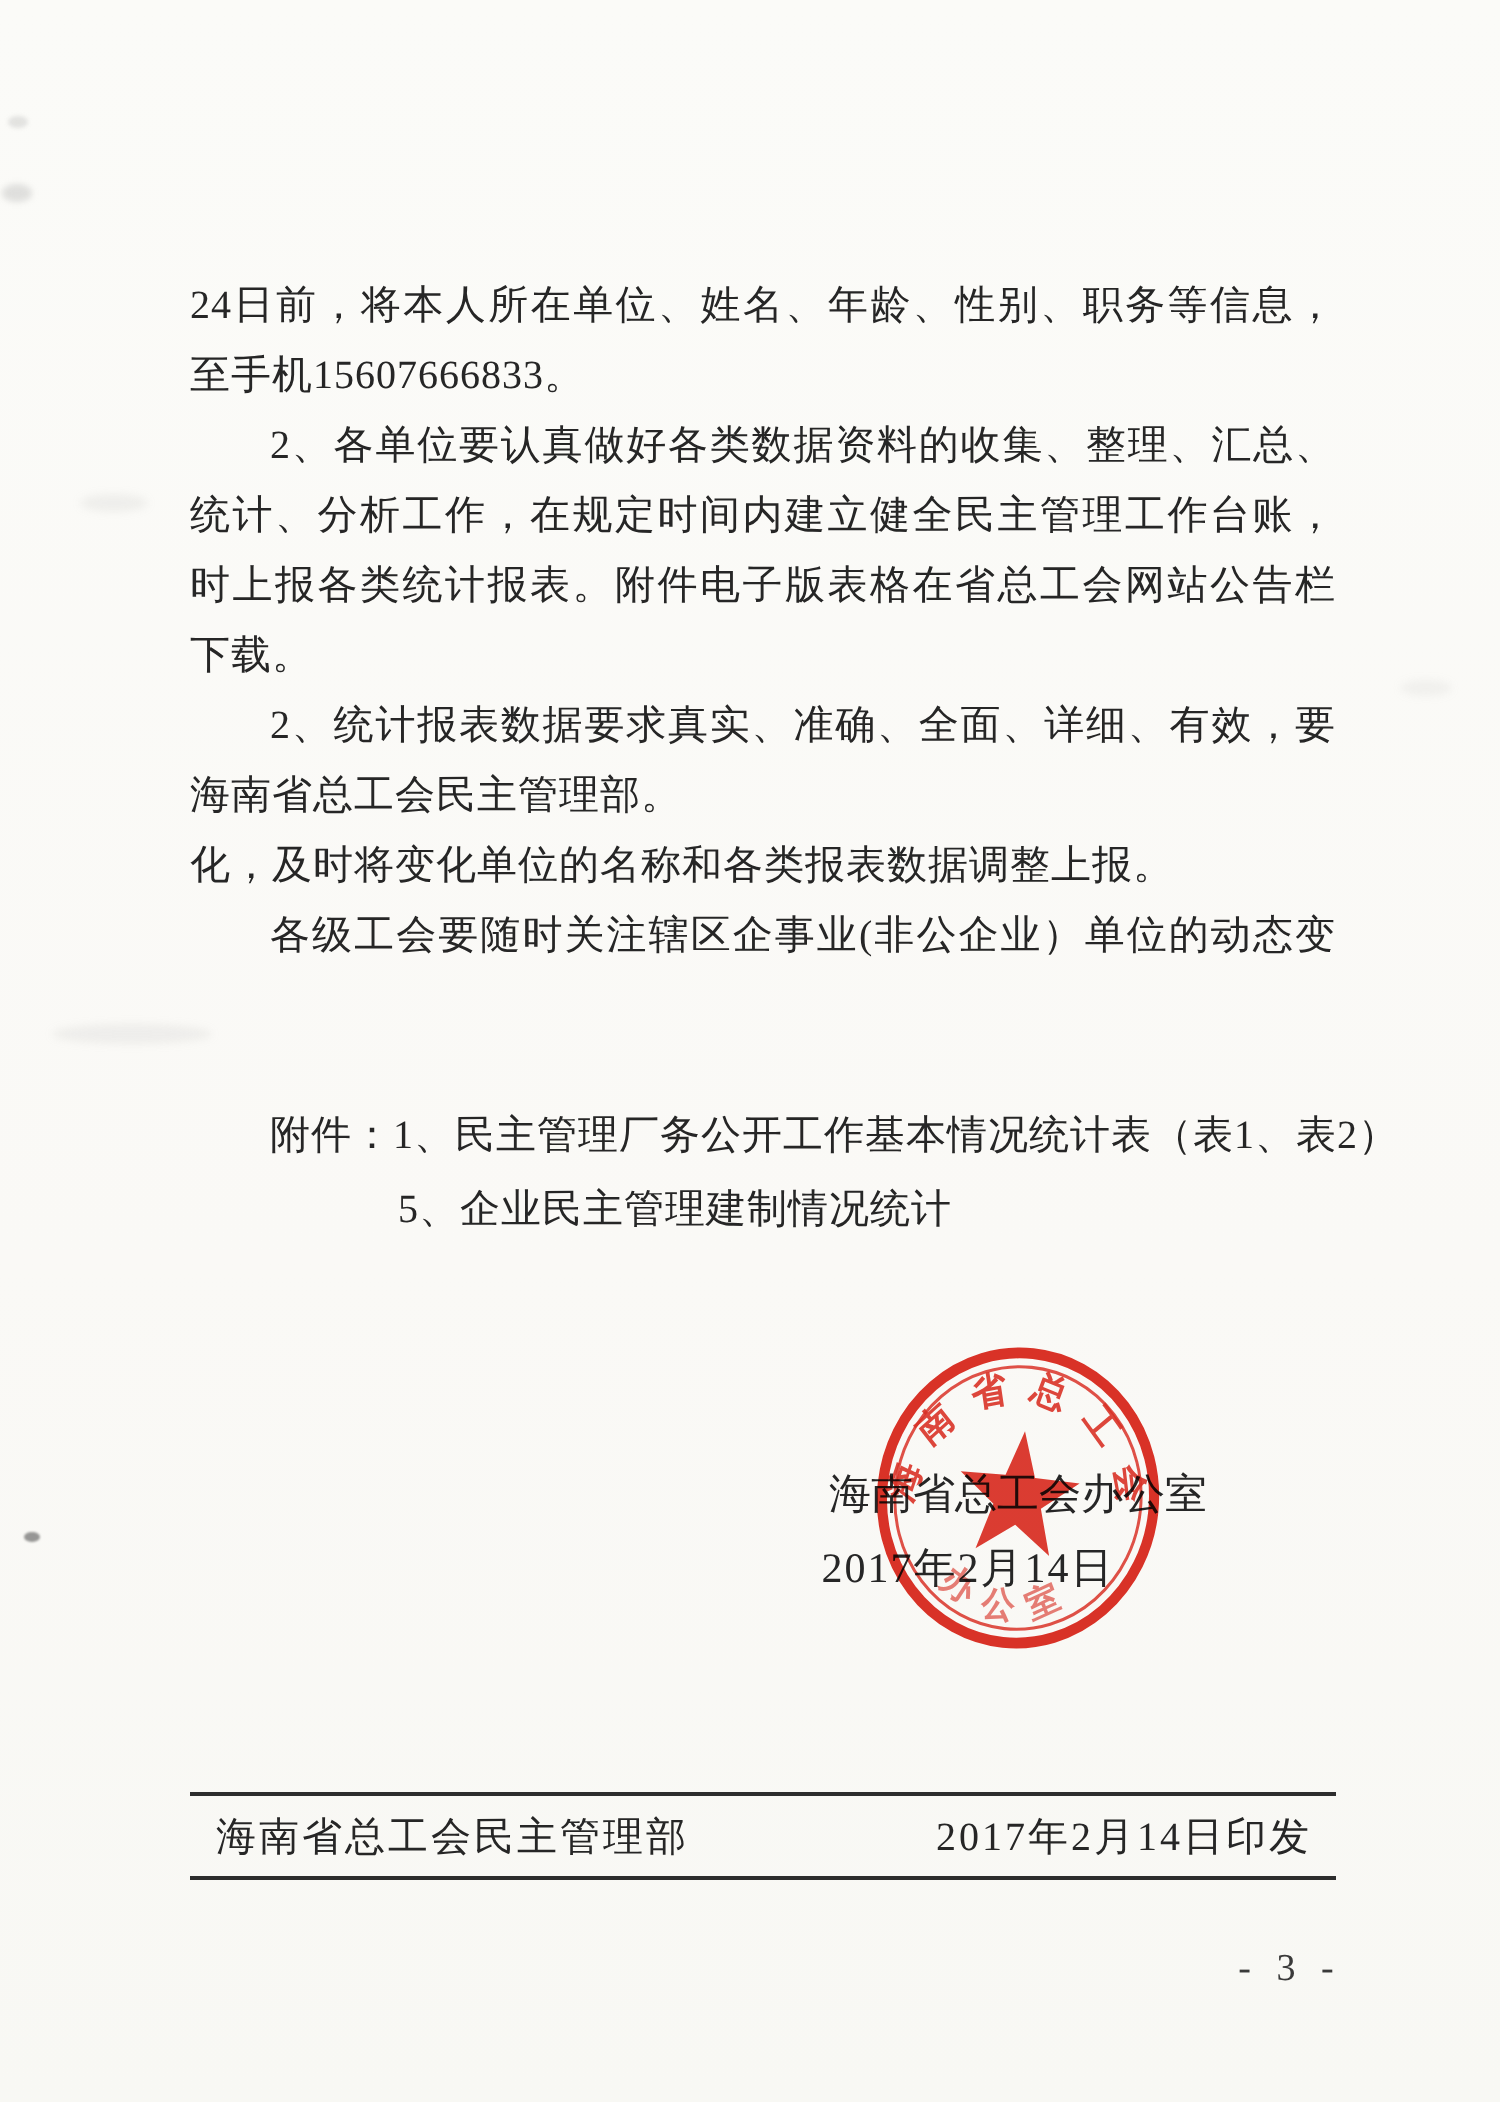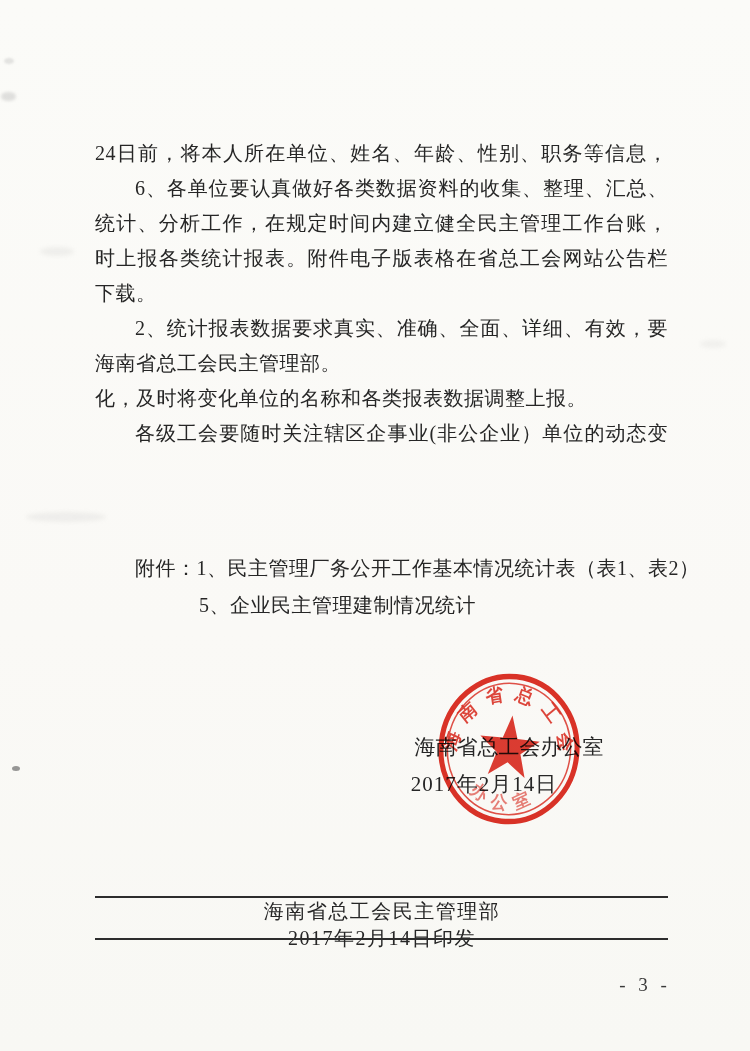--- a/index.html
+++ b/index.html
@@ -64,21 +64,21 @@
   .footer-rule {
     position: absolute; left: 95px; width: 573px; height: 0;
     border-top: 2px solid #2d2d2d;
   }
   .rule-top { top: 896px; }
   .rule-bottom { top: 938px; }
   .footer-row {
     position: absolute; left: 95px; top: 898px; width: 573px; height: 40px;
     display: flex; justify-content: space-between; align-items: center;
     font-size: 20px; letter-spacing: 1.5px;
-    padding: 0 12px 0 13px; box-sizing: border-box; flex-direction: column;
+    padding: 0 12px 0 13px; box-sizing: border-box;
   }
   .footer-left { white-space: nowrap; }
   .footer-right { white-space: nowrap; }
 
   
   .page-number {
     position: absolute; left: 600px; top: 974px; width: 90px;
     text-align: center; font-size: 19px; color: #3a3a3a;
     letter-spacing: 4px; white-space: nowrap;
   }
@@ -92,21 +92,22 @@
   .smudge-b { left: 40px; top: 247px; width: 34px; height: 9px;  background: rgba(160,160,160,.12); filter: blur(2px); }
   .smudge-c { left: 700px; top: 340px; width: 26px; height: 8px; background: rgba(160,160,160,.10); filter: blur(2px); }
 </style>
 </head>
 <body>
 
 <div class="page">
 
   <div class="body-text">
     <div class="line fill">24日前，将本人所在单位、姓名、年龄、性别、职务等信息，发</div>
-    <div class="line indent fill">6、各单位要认真做好各类数据资料的收集、整理、汇总、</div>
+    <div class="line">至手机15607666833。</div>
+    <div class="line indent fill">2、各单位要认真做好各类数据资料的收集、整理、汇总、</div>
     <div class="line fill">统计、分析工作，在规定时间内建立健全民主管理工作台账，按</div>
     <div class="line fill">时上报各类统计报表。附件电子版表格在省总工会网站公告栏中</div>
     <div class="line">下载。</div>
     <div class="line indent fill">2、统计报表数据要求真实、准确、全面、详细、有效，要</div>
     <div class="line">海南省总工会民主管理部。</div>
     <div class="line">化，及时将变化单位的名称和各类报表数据调整上报。</div>
     <div class="line indent fill">各级工会要随时关注辖区企事业(非公企业）单位的动态变</div>
   </div>
 
   <div class="attachments">

